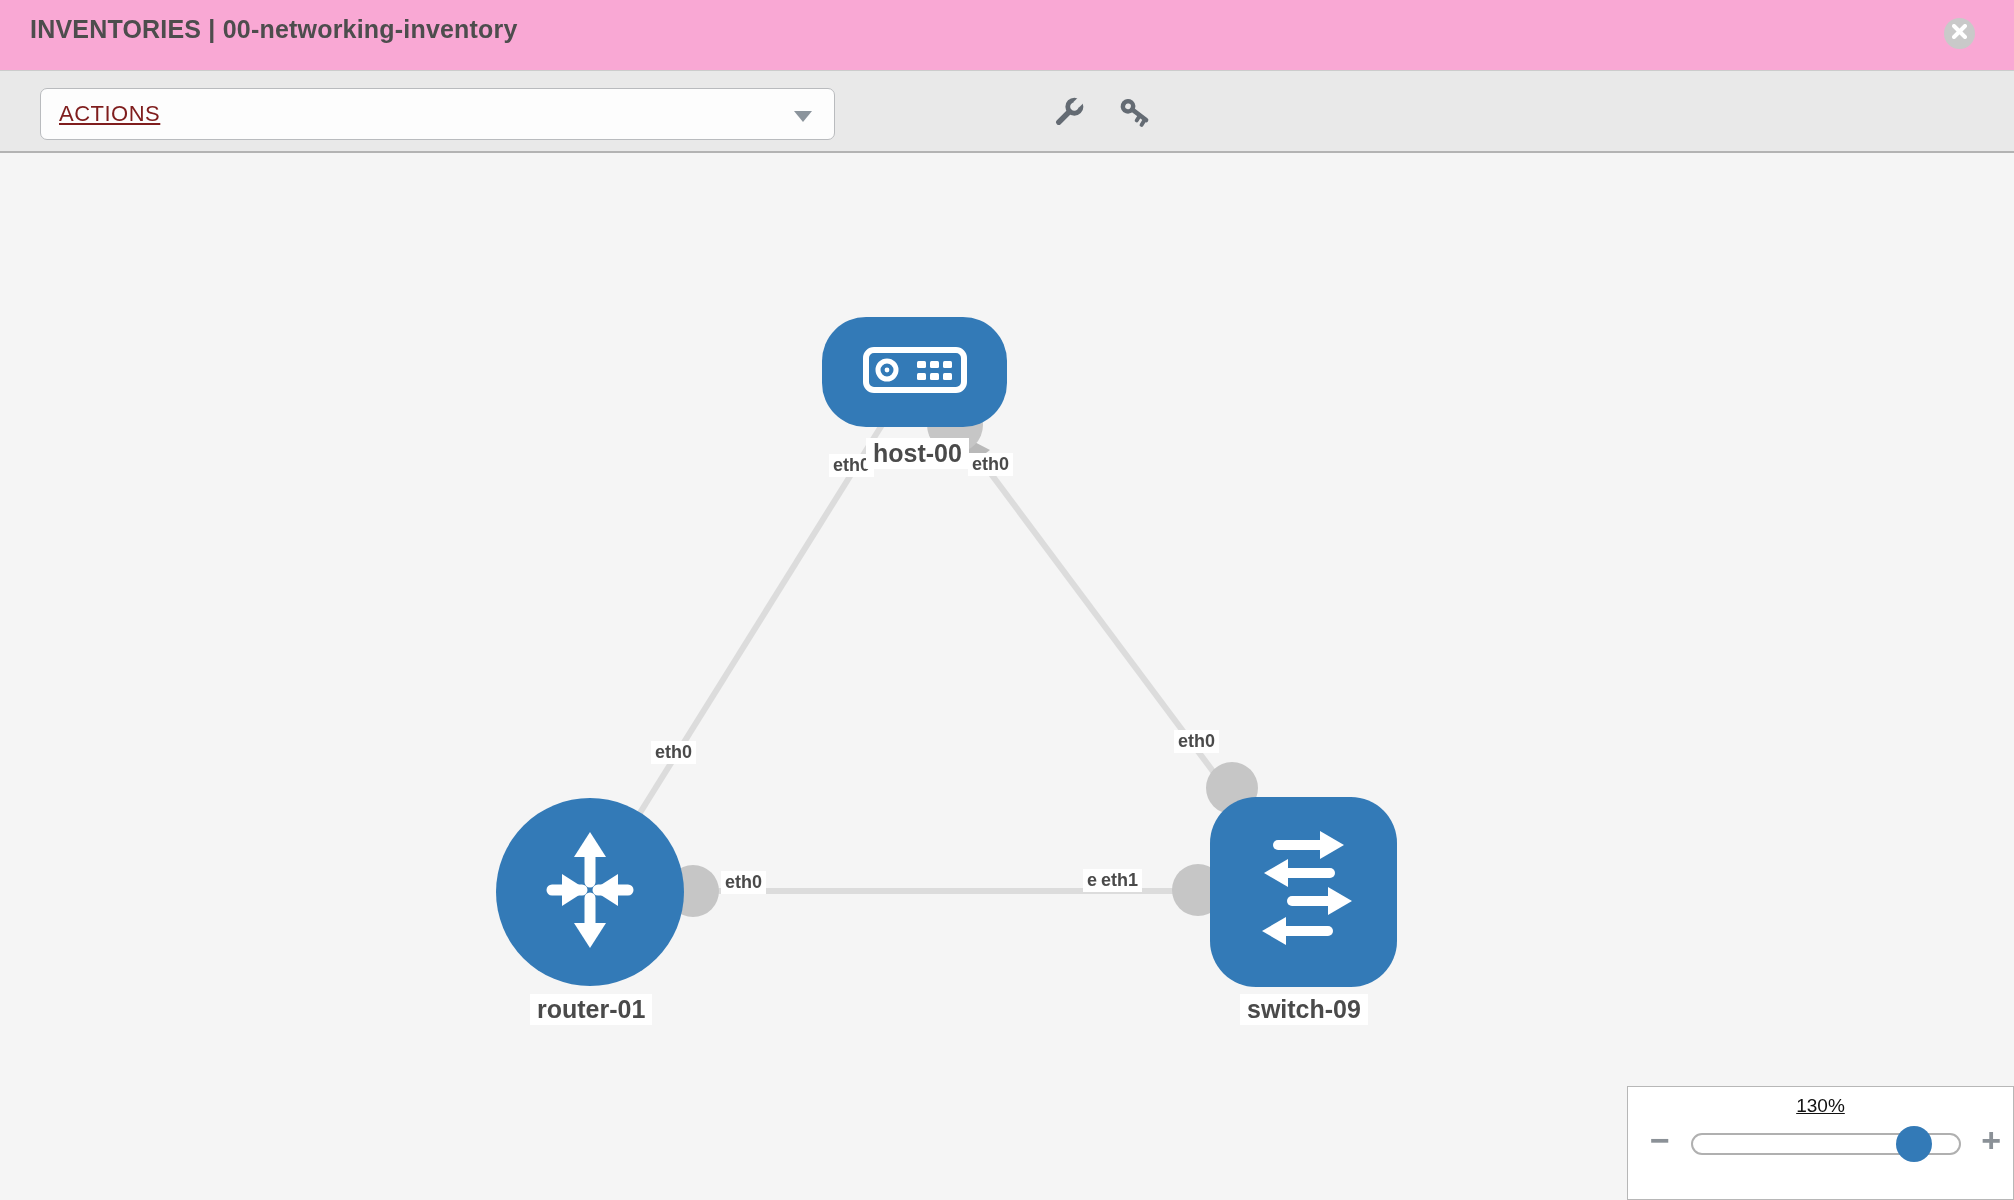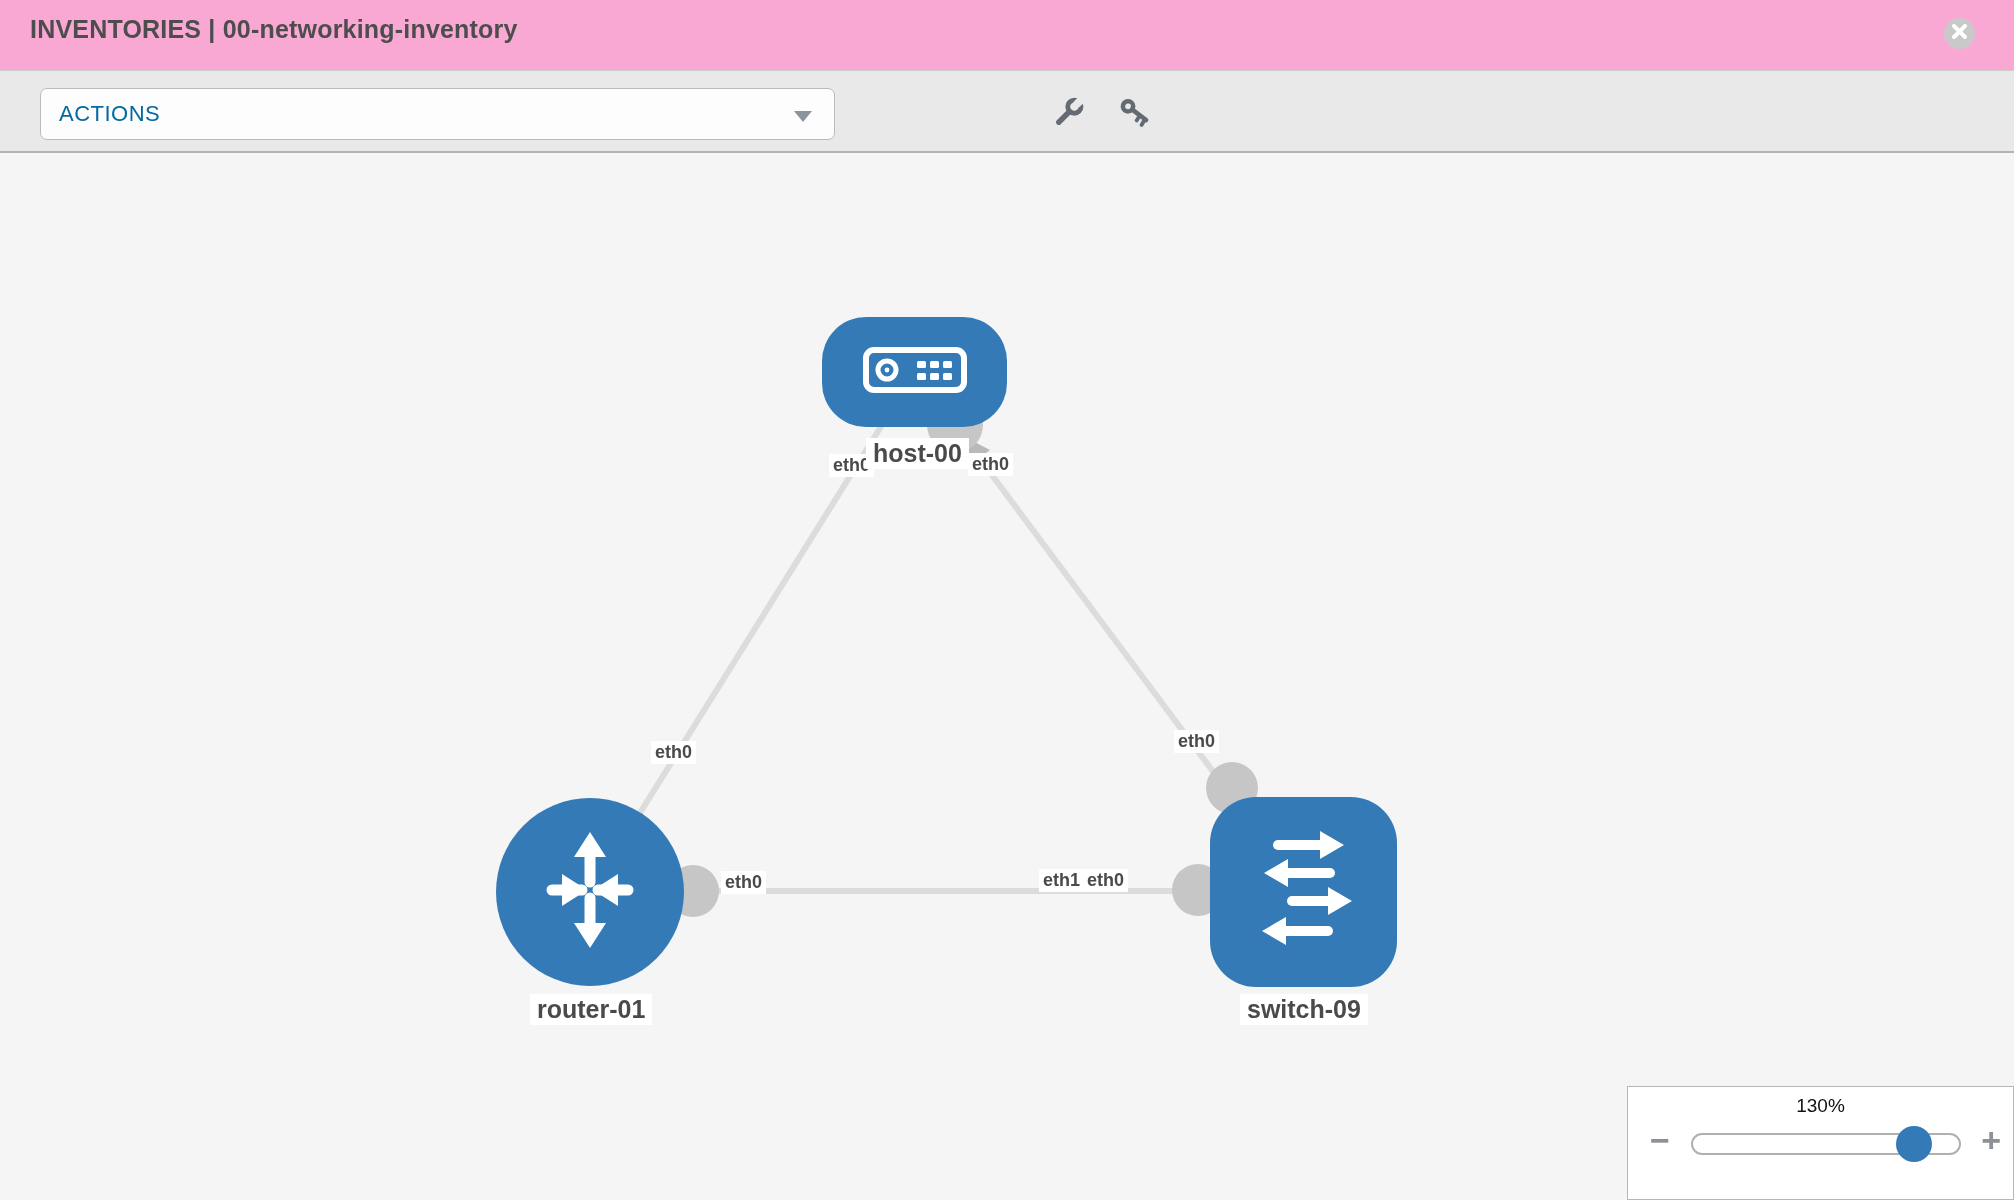--- a/index.html
+++ b/index.html
@@ -16,21 +16,21 @@
     justify-content:center; cursor:pointer; }
   .close-btn svg { width:15px; height:15px; }
 
   
   .toolbar { position:absolute; left:0; top:70px; width:2014px; height:83px;
     background:#e9e9e9; border-top:1px solid #cccccc; border-bottom:2px solid #b3b3b3; }
   .dropdown-box { position:absolute; top:17px; height:52px; background:#fdfdfd;
     border:1px solid #b9bbbe; border-radius:7px; display:flex; align-items:center; }
   .actions-dd { left:40px; width:795px; }
   .search-dd  { left:1183px; width:797px; }
-  .dd-label { margin-left:18px; font-size:22px; color:#0369a1; letter-spacing:.5px; }
+  .dd-label { margin-left:18px; font-size:22px; color:#7f1d1d; letter-spacing:.5px;text-decoration:underline; }
   .dd-caret { position:absolute; right:22px; top:22px; width:0; height:0;
     border-left:9px solid transparent; border-right:9px solid transparent;
     border-top:11px solid #8b949c; }
   .tool-icon { position:absolute; top:24px; width:36px; height:36px; cursor:pointer; }
   .wrench-pos { left:1050px; }
   .key-pos { left:1117px; }
 
   
   .canvas { position:absolute; left:0; top:153px; width:2014px; height:1047px;
     background:#f5f5f5;font-weight:bold; }
@@ -47,30 +47,30 @@
   .node-label { position:absolute; background:#ffffff; color:#4a4a4a;
     font-size:25px; padding:1px 7px; line-height:29px; white-space:nowrap; }
 
   
   .lbl-hr-host   { left:829px; top:301px; }
   .lbl-hs-host   { left:968px; top:300px; }
   .lbl-hr-router { left:651px; top:588px; }
   .lbl-rs-router { left:721px; top:718px; }
   .lbl-hs-switch { left:1174px; top:577px; }
   .lbl-rs-switch-under { left:1083px; top:716px; }
-  .lbl-rs-switch { left:1039px; top:716px;text-align:center; }
+  .lbl-rs-switch { left:1097px; top:716px;text-align:center; }
   .lbl-host   { left:866px; top:285px;text-align:center; }
   .lbl-router { left:530px; top:841px; }
   .lbl-switch { left:1240px; top:841px; }
 
   
   .zoom-panel { position:absolute; left:1627px; top:1086px; width:387px; height:114px;
     background:#ffffff; border:1px solid #b7b7b7; }
   .zoom-level { position:absolute; left:0; top:8px; width:100%; text-align:center;
-    font-size:19px; color:#111; }
+    font-size:19px; color:#111;text-decoration:underline; }
   .zoom-minus, .zoom-plus { position:absolute; top:36px; font-size:34px;
     font-weight:bold; color:#8b9197; cursor:pointer; line-height:34px; }
   .zoom-minus { left:22px; }
   .zoom-plus { right:12px; }
   .zoom-track { position:absolute; left:63px; top:46px; width:270px; height:22px;
     background:#ffffff; border:2px solid #b0b0b0; border-radius:12px; cursor:pointer; }
   .zoom-thumb { position:absolute; left:203px; top:-9px; width:36px; height:36px;
     border-radius:50%; background:#337ab7; cursor:grab; }
 </style>
 </head>

